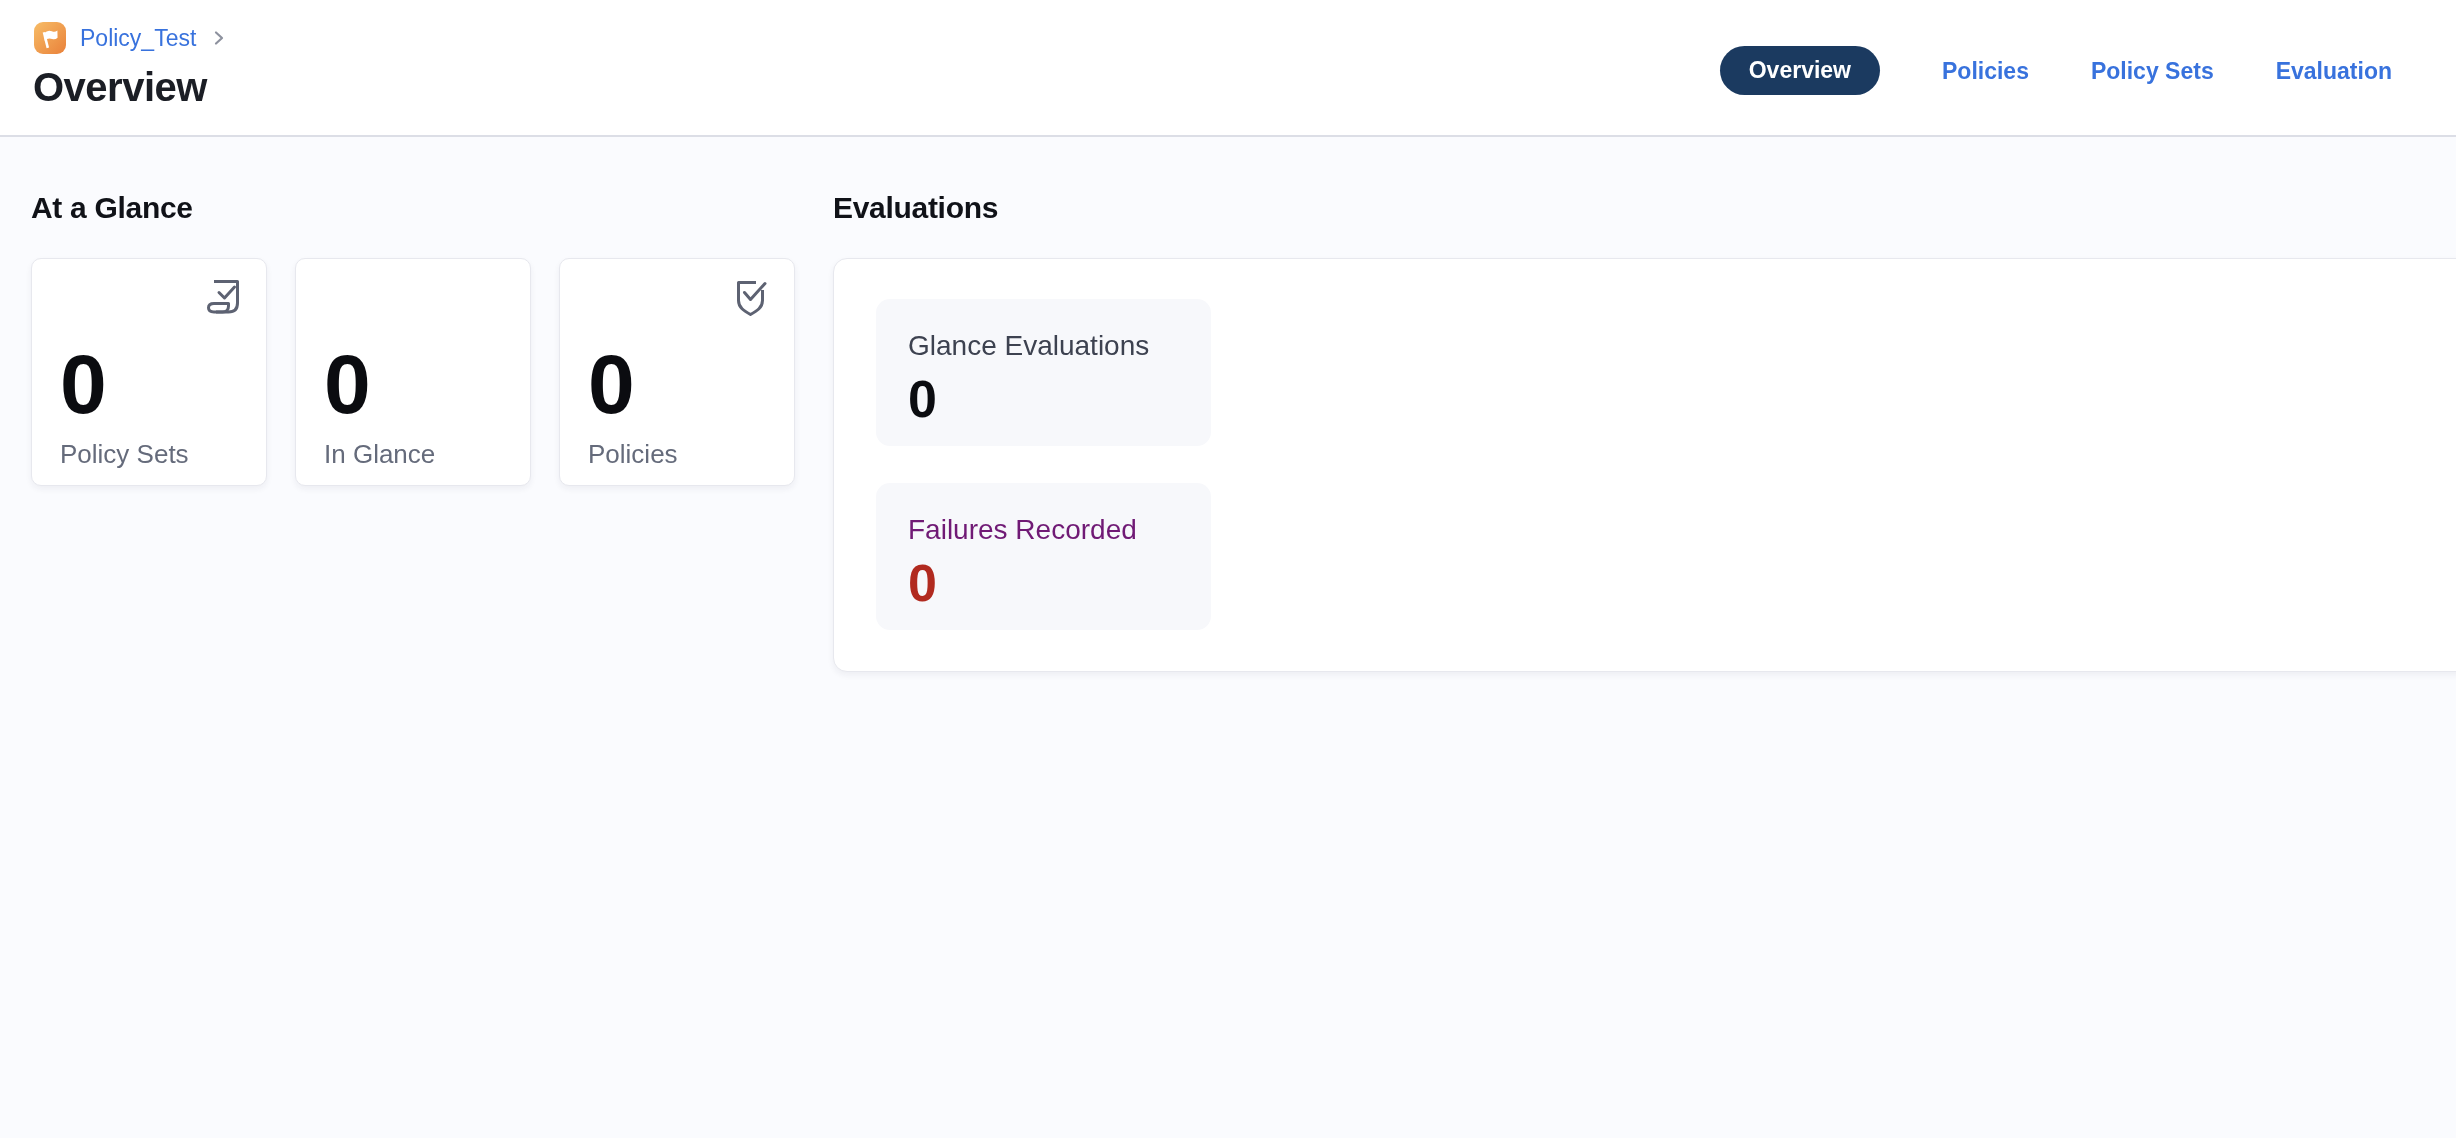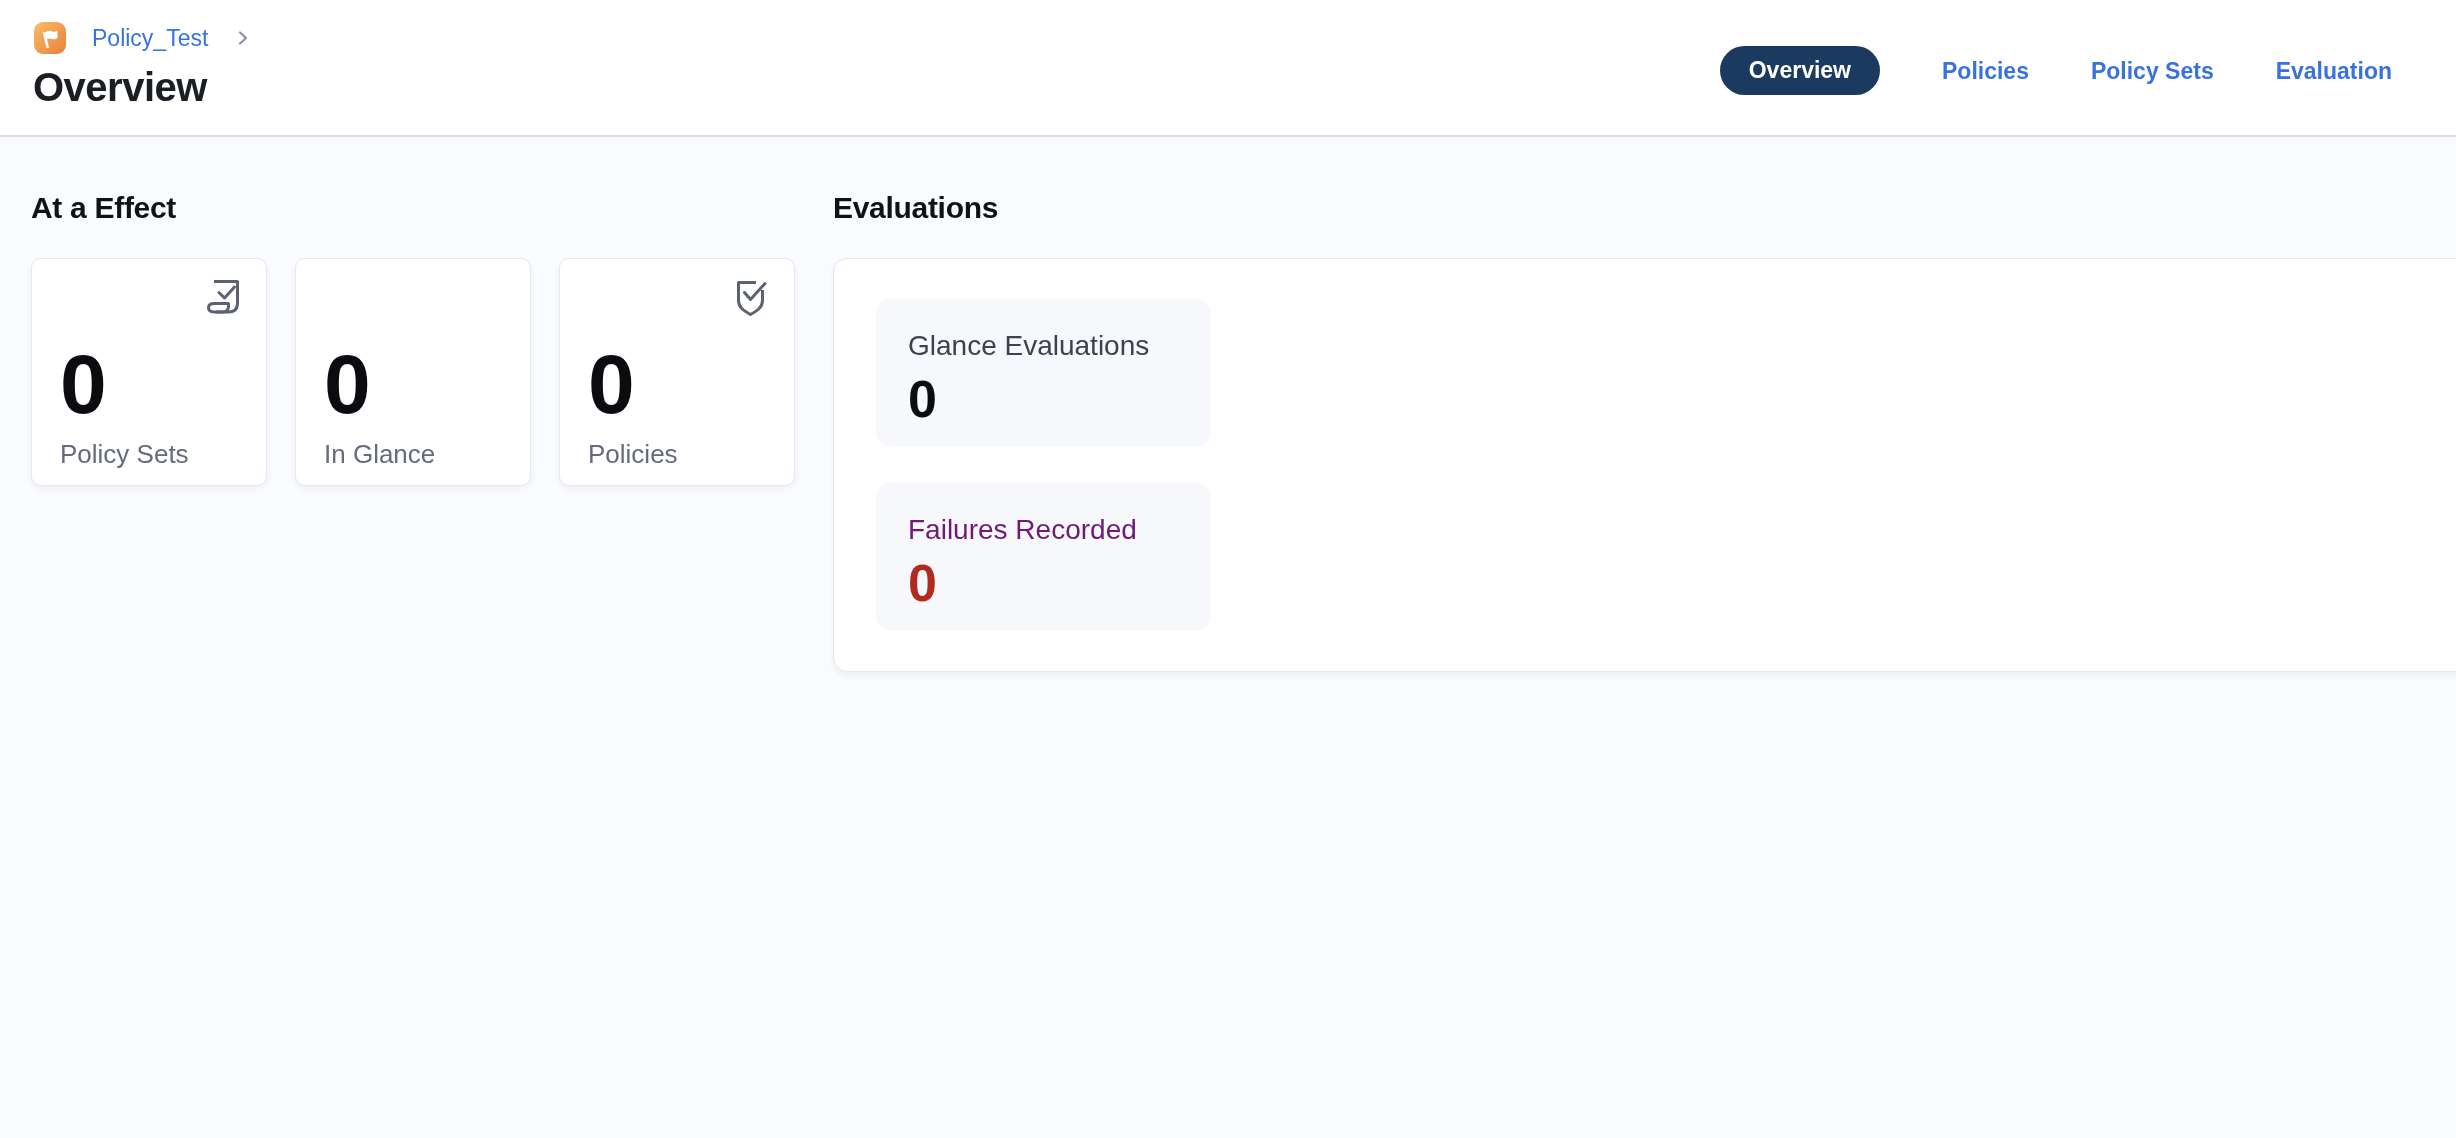--- a/index.html
+++ b/index.html
@@ -13,21 +13,21 @@
   }
   
   .header{
     position:absolute;top:0;left:0;right:0;height:137px;
     background:#ffffff;
     border-bottom:2px solid #dcdee6;
     display:flex;justify-content:space-between;align-items:flex-start;
     padding:0 64px 0 33px;box-sizing:border-box;
   }
   .header-left{display:flex;flex-direction:column;}
-  .breadcrumb{display:flex;align-items:center;gap:25px;margin-top:21px;}
+  .breadcrumb{display:flex;align-items:center;gap:13px;margin-top:21px;}
   .crumb-icon{width:34px;height:34px;flex:0 0 auto;display:block;}
   .crumb-link{
     font-size:23px;font-weight:500;color:#3872dd;text-decoration:none;cursor:pointer;
     line-height:34px;
   }
   .crumb-chevron{width:18px;height:18px;display:block;margin-left:1px;}
   .page-title{
     margin:10px 0 0 0;font-size:40px;line-height:44px;font-weight:700;color:#1b1e25;
     letter-spacing:-0.5px;
   }
@@ -117,21 +117,21 @@
       <div class="nav-item active">Overview</div>
       <div class="nav-item">Policies</div>
       <div class="nav-item">Policy Sets</div>
       <div class="nav-item">Evaluation</div>
     </div>
   </div>
 
   <div class="content">
 
     <div class="glance-col">
-      <h2 class="section-title">At a Effect</h2>
+      <h2 class="section-title">At a Glance</h2>
       <div class="glance-cards">
 
         <div class="stat-card">
           <svg class="card-icon" viewBox="0 0 40 44">
             <g fill="none" stroke="#5d6272" stroke-width="3" stroke-linejoin="round">
               <path d="M11 5.5 H34.5 V27 q0 9 -9 9 H13"></path>
               <path d="M13 27.5 H25.5 V30 q0 6 -6 6 H11 q-5.5 0 -5.5 -4.2 q0 -4.3 5.5 -4.3 z"></path>
               <path d="M16 16.5 l5.5 5.5 L31.5 11" stroke-linecap="round"></path>
             </g>
           </svg>

